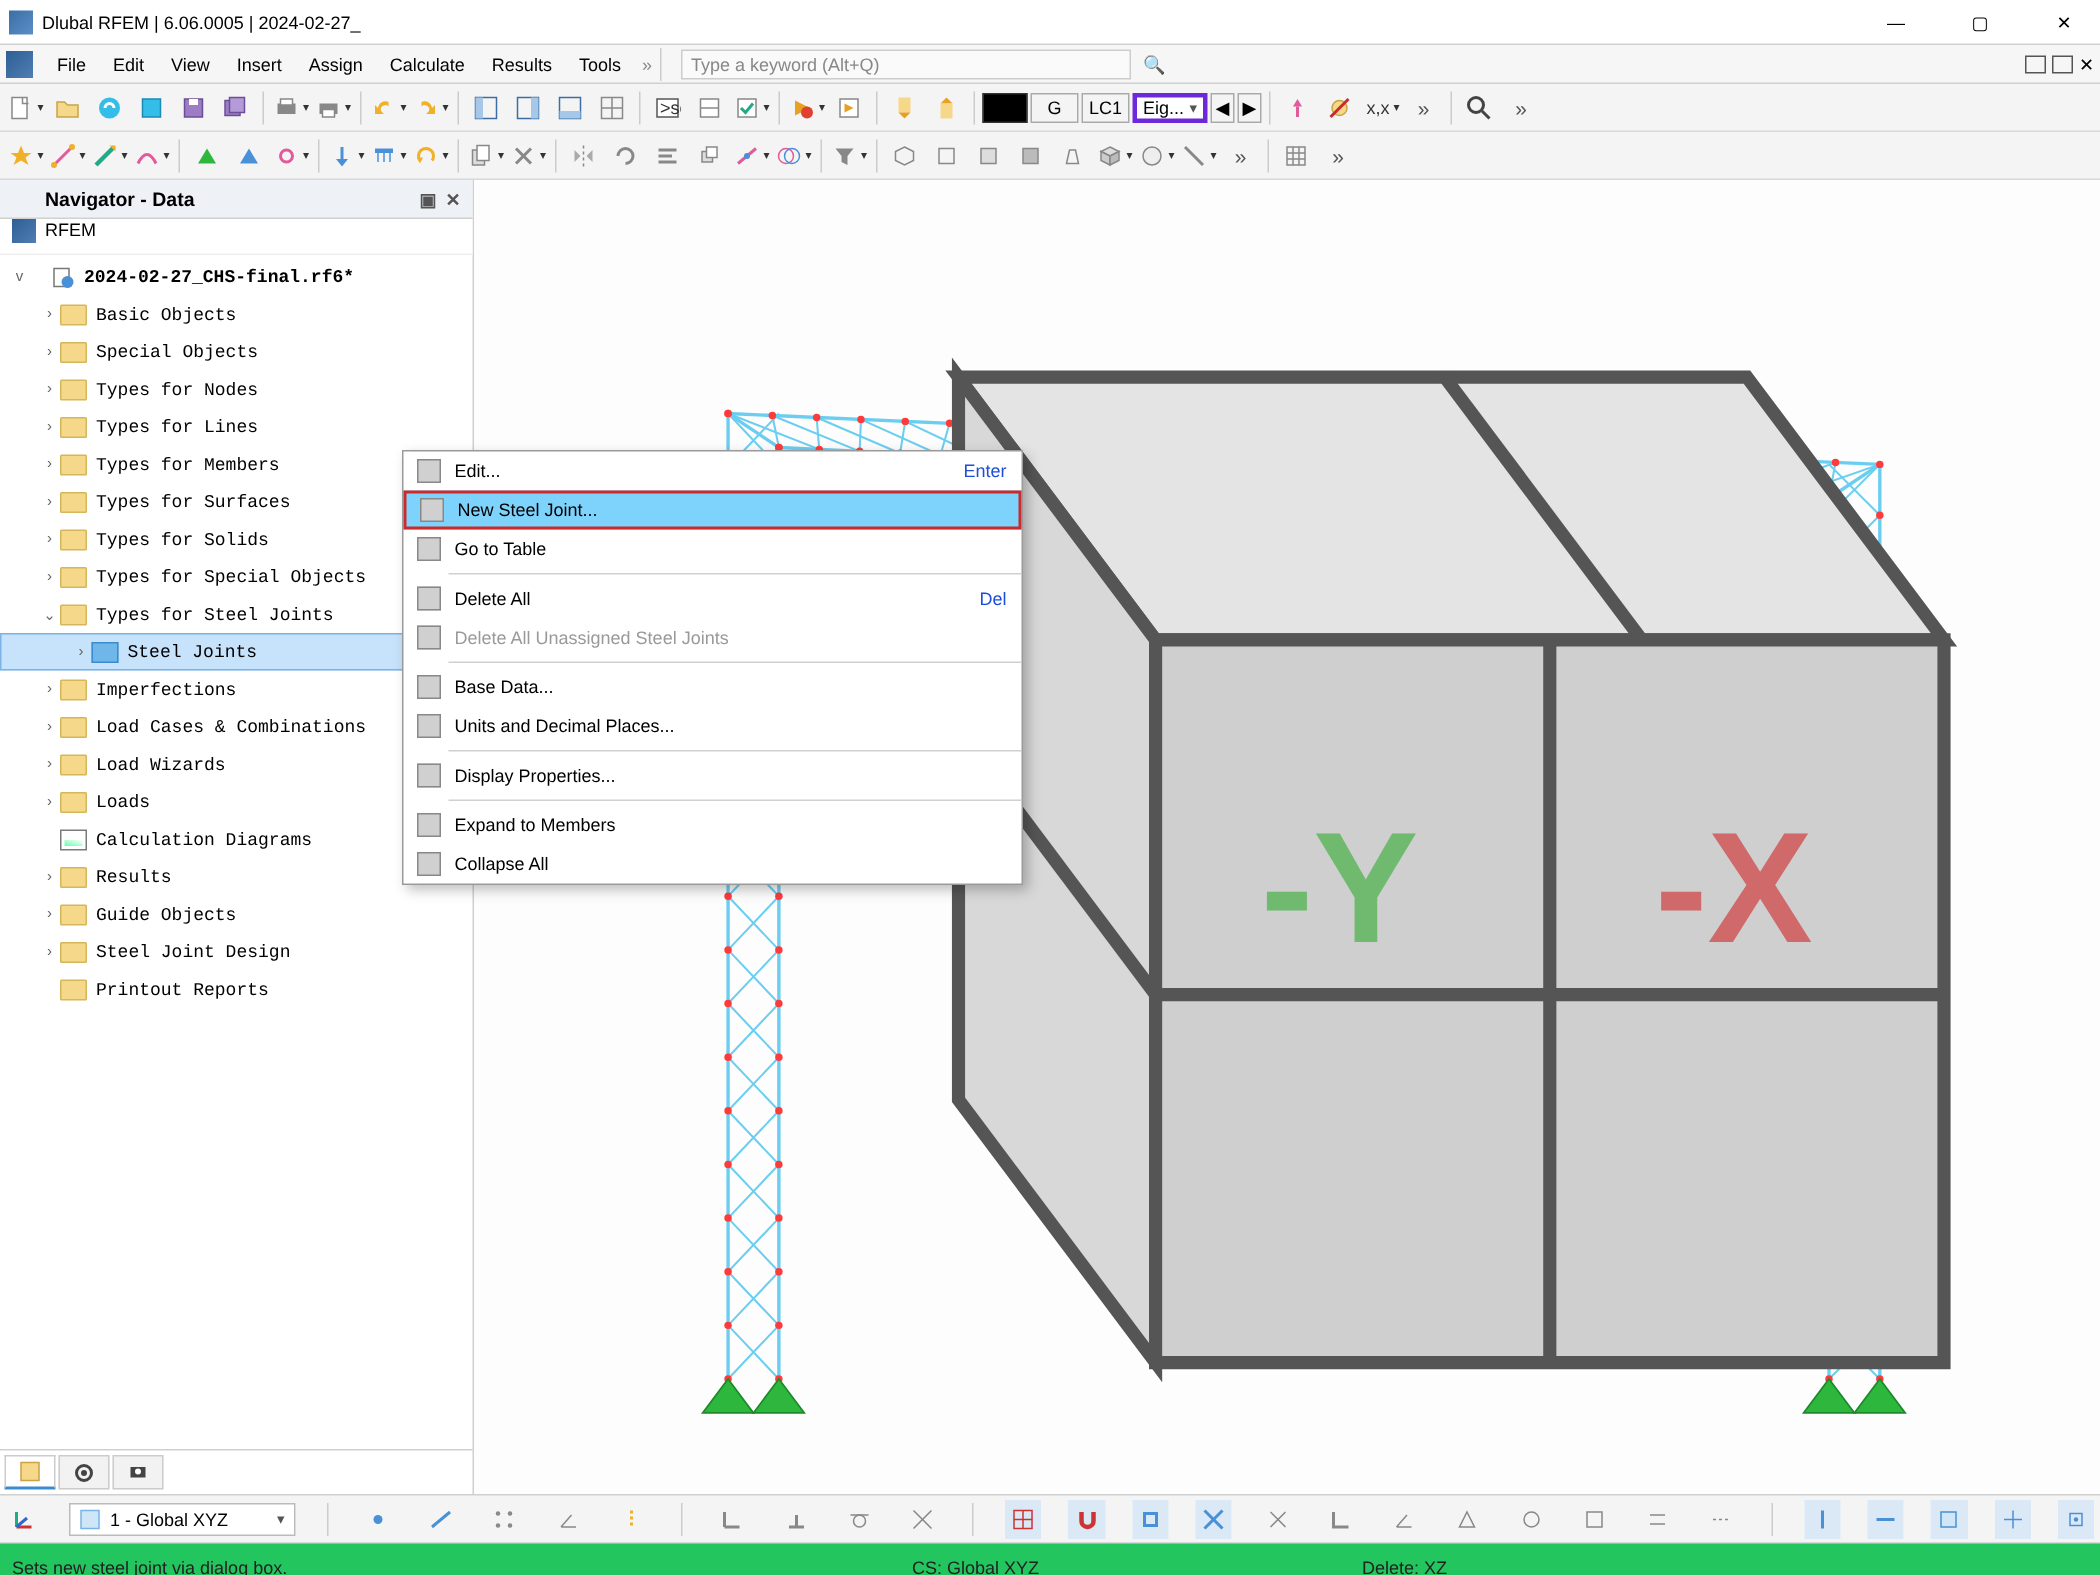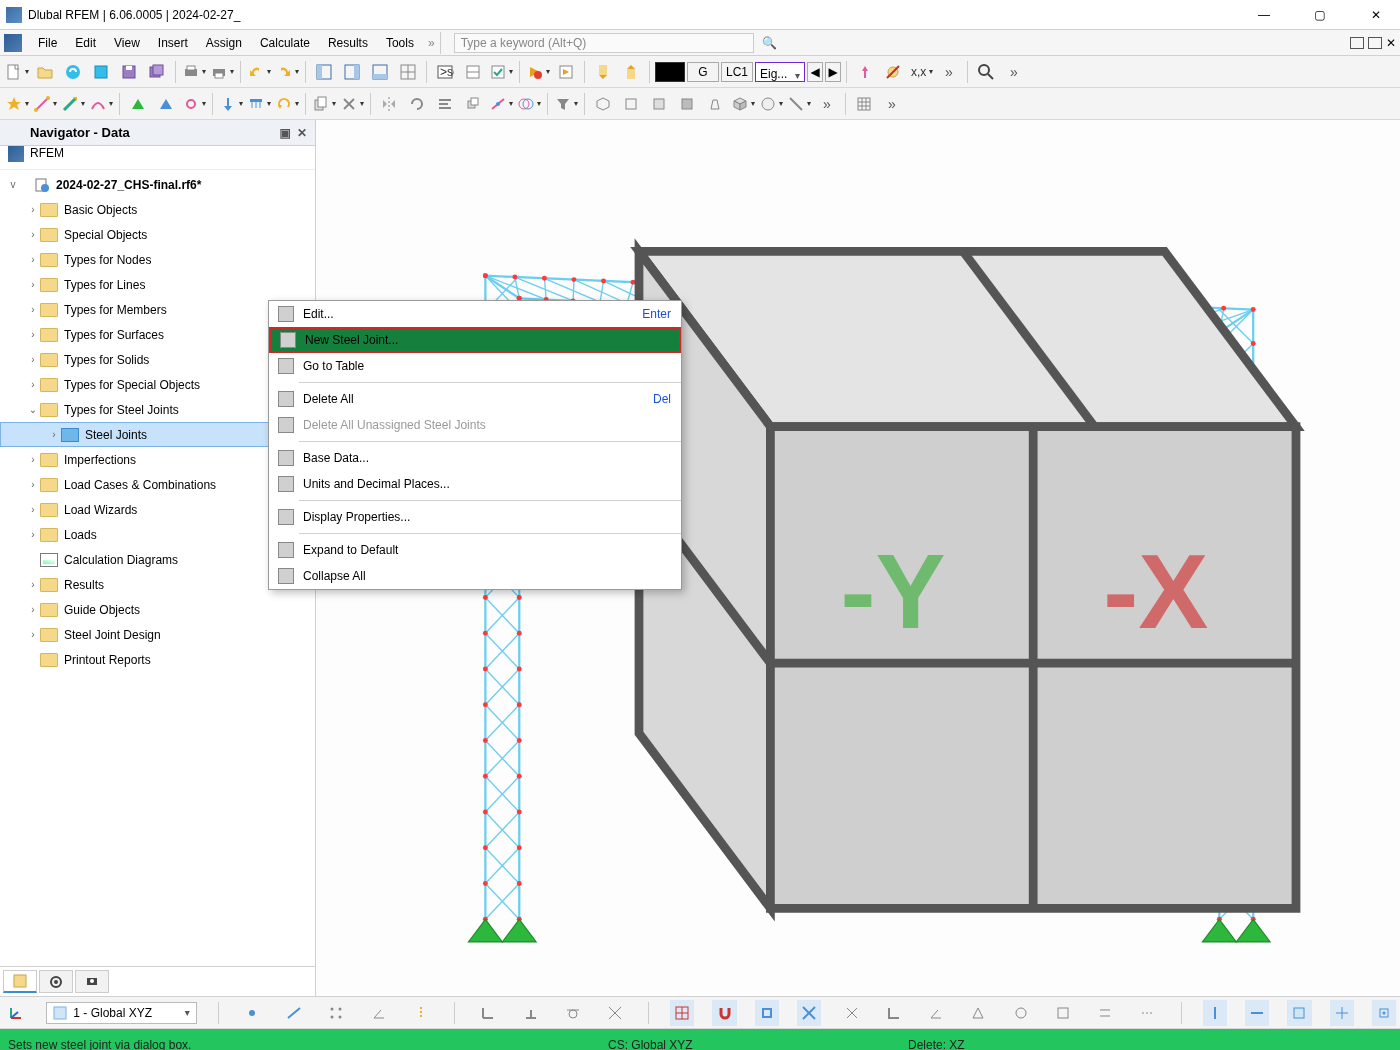--- a/index.html
+++ b/index.html
@@ -24,21 +24,21 @@
 
 
 .toolbar { display: flex; align-items: center; height: 32px; padding: 2px 4px; gap: 2px; background: #f4f4f4; border-bottom: 1px solid #d8d8d8; }
 .tb-btn { width: 26px; height: 26px; display: flex; align-items: center; justify-content: center; cursor: pointer; }
 .tb-sep { width: 1px; height: 22px; background: #ccc; margin: 0 3px; }
 .tb-btn .dd { font-size: 8px; color: #333; margin-left: 2px; }
 .tb-btn svg { display: block; }
 
 .toolbar .lcblack { width: 30px; height: 20px; background: #000; border: 1px solid #333; }
 .toolbar .lcwhite { width: 32px; height: 20px; border: 1px solid #aaa; display:flex; align-items:center; justify-content:center; }
-.toolbar .lccombo { width: 50px; height: 20px; border: 1px solid #6d28d9; display:flex; align-items:flex-end; padding: 0 4px; background:#fff; }
+.toolbar .lccombo { width: 50px; height: 20px; border: 3px solid #6d28d9; display:flex; align-items:center; padding: 0 4px; background:#fff; }
 .toolbar .nav { width: 16px; height: 20px; display:flex; align-items:center; justify-content:center; border:1px solid #aaa; cursor:pointer; }
 
 
 .ico { width: 18px; height: 18px; display:block; }
 
 
 .main { display: flex; height: calc(100% - 30px - 26px - 32px - 32px - 32px - 22px); }
 .navpanel { width: 316px; border-right: 1px solid #d0d0d0; background: #fff; display:flex; flex-direction:column; }
 .navpanel .hdr { height: 26px; background: #eef2f6; display:flex; align-items:center; padding: 0 8px; font-weight:600; border-bottom:1px solid #d0d0d0; }
 .navpanel .hdr .title { font-size: 13px; padding-left: 22px; }
@@ -46,38 +46,38 @@
 .navpanel .root { height: 24px; display:flex; align-items:flex-start; padding: 0 8px; gap:6px; background:#fff; border-bottom:1px solid #eee;}
 .navpanel .root .ricon { width:16px; height:16px; background: linear-gradient(135deg,#2c5e94,#517eb3); }
 .tree { overflow:auto; flex:1; padding: 2px 0; }
 .treerow { display:flex; align-items:center; height: 25px; padding-right:6px; cursor:pointer; }
 .treerow.selected { background:#c7e2fb; border:1px solid #7bb3e8; }
 .treerow .tw { width:14px; text-align:center; color:#666; font-size:10px; }
 .treerow .fold { width:18px; height:14px; background:#f5d88a; border:1px solid #d6b65a; border-radius:1px; margin-right:6px; }
 .treerow .jicon { width:18px; height:14px; background:#6fb7e8; border:1px solid #3a8ccf; margin-right:6px; }
 .treerow .chicon { width:18px; height:14px; border:1px solid #7a7a7a; margin-right:6px; position:relative; background:#fff;}
 .treerow .chicon::before { content:""; position:absolute; left:2px; bottom:2px; right:2px; top:6px; background:linear-gradient(to top right,#6fa,#6fa0) ;}
-.treerow .txt { white-space: nowrap; }
+.treerow .txt { white-space: nowrap; font-family: Liberation Mono, monospace; }
 .bold { font-weight: 600; }
 
 
 .navpanel .foottabs { height: 30px; border-top:1px solid #d0d0d0; display:flex; gap:2px; padding:3px; }
 .foottabs .ftab { width:34px; display:flex; align-items:center; justify-content:center; border:1px solid #ccc; background:#f2f2f2; cursor:pointer;}
 .foottabs .ftab.active { background:#fff; border-bottom:2px solid #3a8ccf; }
 
 
 .viewport { flex:1; position:relative; background:#fdfdfd; overflow:hidden; }
 .viewport svg { position:absolute; inset:0; width:100%; height:100%; }
 .viewcube { position:absolute; top:16px; right:16px; width:120px; height:100px; }
 
 
 .ctxmenu { position:absolute; left:268px; top:300px; width:414px; background:#fff; border:1px solid #9a9a9a; box-shadow: 3px 3px 8px rgba(0,0,0,.25); }
 .ctxmenu .row { display:flex; align-items:center; height:26px; padding:0 10px 0 4px; cursor:pointer; }
 .ctxmenu .row.disabled { color:#9a9a9a; cursor:default; }
-.ctxmenu .row.highlight { background:#15803d; border:2px solid #cc2a2a; height:26px; }
+.ctxmenu .row.highlight { background:#7dd3fc; border:2px solid #cc2a2a; height:26px; }
 .ctxmenu .icn { width:26px; display:flex; align-items:center; justify-content:center; margin-right:4px;}
 .ctxmenu .icn .bx { width:16px; height:16px; background:#d0d0d0; border:1px solid #888;}
 .ctxmenu .lbl { flex:1; }
 .ctxmenu .sc { color:#1d4ed8; margin-left:auto; }
 .ctxmenu .sep { height:1px; background:#d0d0d0; margin:3px 0 3px 30px; }
 
 
 .bottombar { display:flex; align-items:center; height:32px; padding: 2px 4px; gap:18px; border-top:1px solid #d0d0d0; background:#f4f4f4; }
 .bottombar .csel { width:160px; height:22px; border:1px solid #bbb; background:#fff; display:flex; align-items:center; padding:0 6px; gap:6px;}
 .bottombar .csel .dd { margin-left:auto; color:#555; font-size:10px;}
@@ -996,21 +996,21 @@
       <div class="icn">
         <div class="bx"></div>
       </div>
       <div class="lbl">Display Properties...</div>
     </div>
     <div class="sep"></div>
     <div class="row">
       <div class="icn">
         <div class="bx"></div>
       </div>
-      <div class="lbl">Expand to Default</div>
+      <div class="lbl">Expand to Members</div>
     </div>
     <div class="row">
       <div class="icn">
         <div class="bx"></div>
       </div>
       <div class="lbl">Collapse All</div>
     </div>
   </div>
 
 <div class="bottombar">

